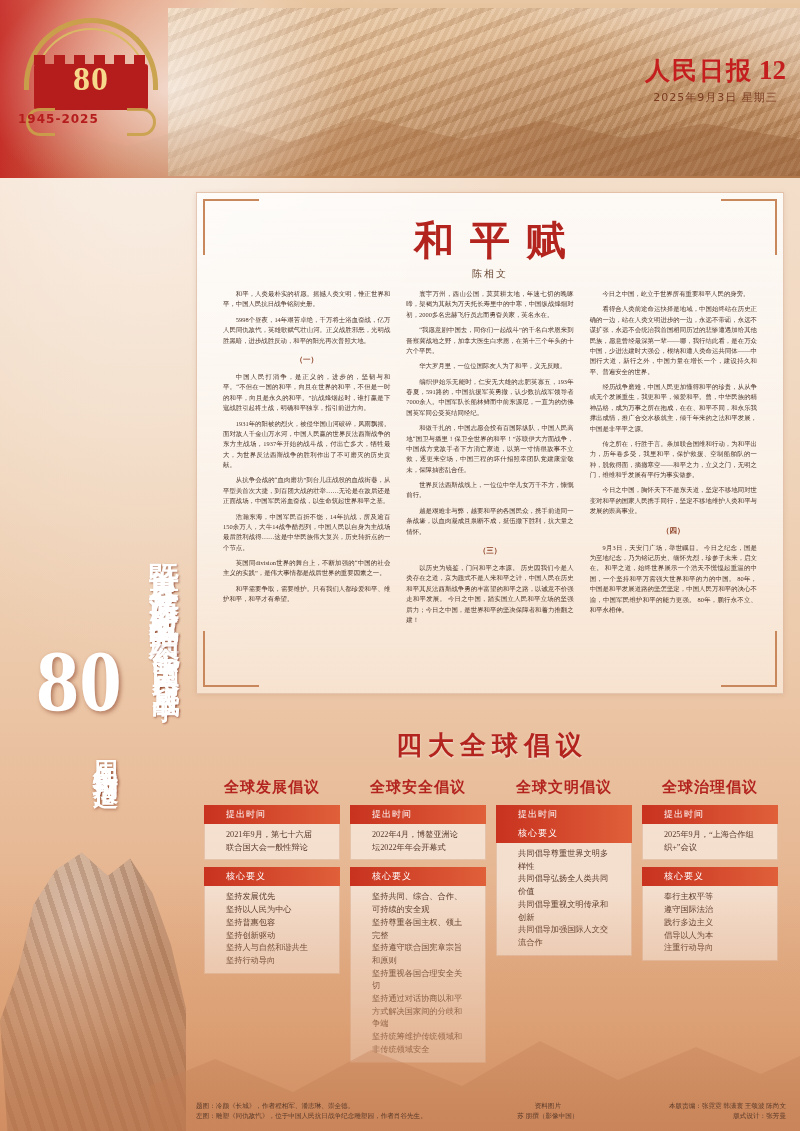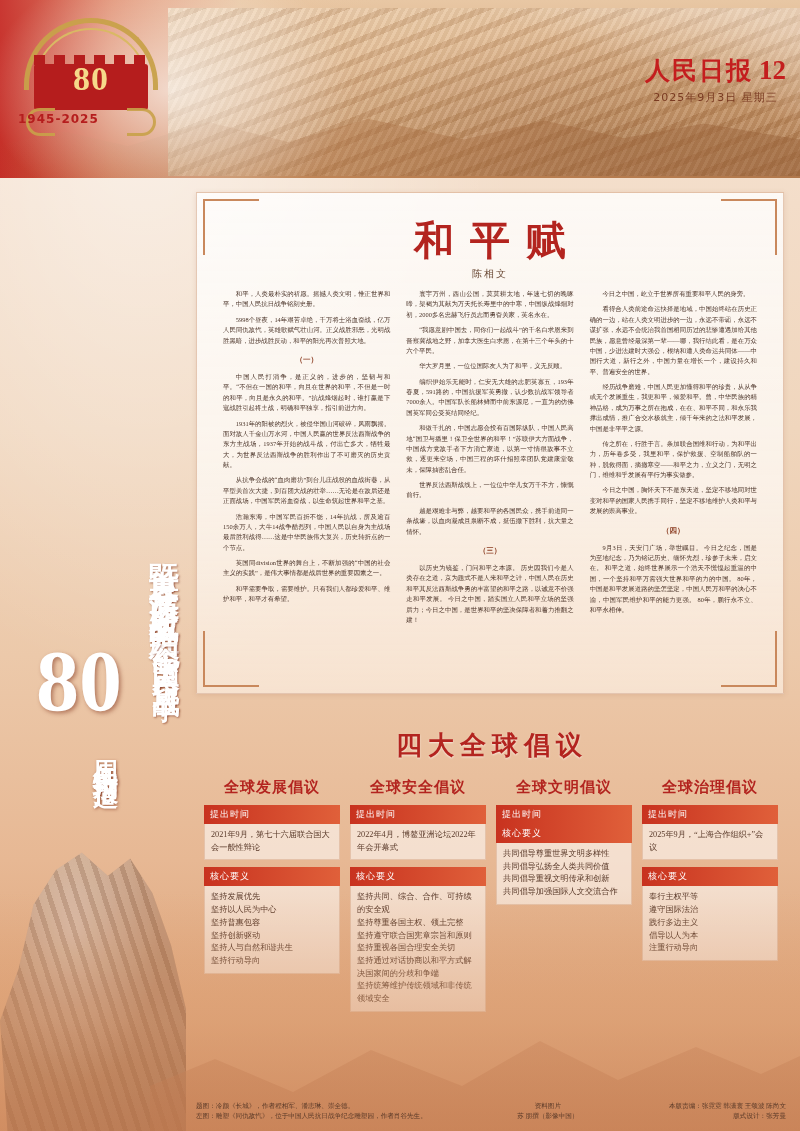--- a/index.html
+++ b/index.html
@@ -188,27 +188,27 @@
     display:flex;gap:10px;
   }
   .card{width:136px;}
   .card h3{
     margin:0 0 8px 0;text-align:center;
     font-family:"Liberation Serif",serif;font-size:15px;font-weight:bold;color:#b3241f;
     letter-spacing:1px;
   }
   .card .bar{
     background:linear-gradient(90deg,#c8321f,#e0603a);
-    color:#fff;font-size:9px;padding:3px 6px;letter-spacing:1px;
+    color:#fff;font-size:9px;padding:3px 22px;letter-spacing:1px;
     font-family:"Liberation Serif",serif;
   }
   .card .body{
     background:rgba(255,255,255,.55);
     border:1px solid rgba(200,140,100,.35);border-top:none;
-    padding:5px 6px;margin-bottom:7px;
+    padding:5px 21px;margin-bottom:7px;
     font-family:"Liberation Serif",serif;
     font-size:8.2px;line-height:1.55;color:#5a3a2a;
   }
   .card .body .li{display:block;}
   
   .footer{
     position:absolute;left:196px;bottom:10px;width:590px;
     display:flex;justify-content:space-between;align-items:flex-start;
     font-family:"Liberation Serif",serif;font-size:6.6px;color:#5b3a28;line-height:1.5;
   }

